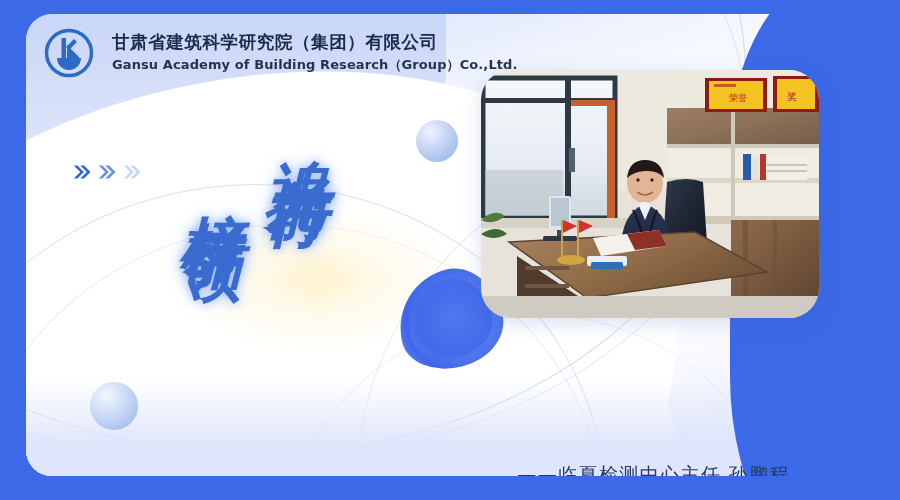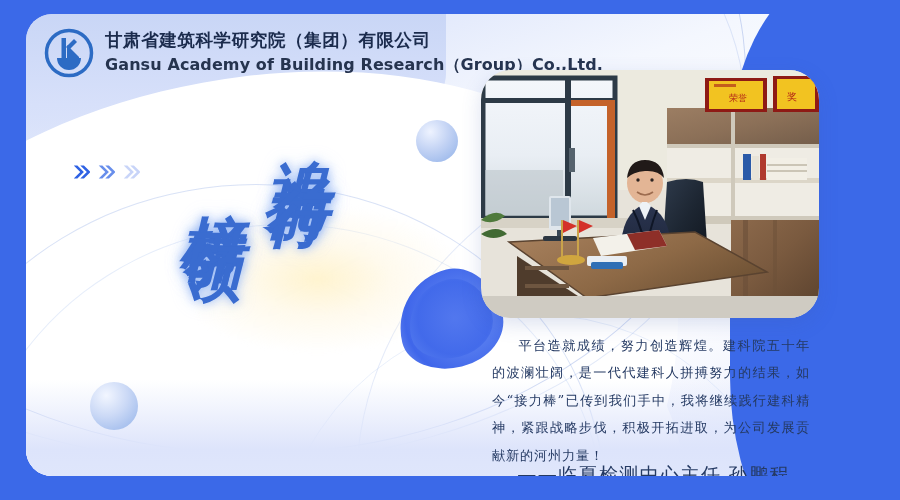--- a/index.html
+++ b/index.html
@@ -101,30 +101,30 @@
   }
   .blob-inner {
     position: absolute; left: 382px; top: 266px;
     width: 84px; height: 78px;
     background: radial-gradient(circle at 55% 50%, #4f75ee 0%, #4169ea 60%, #5c83f0 100%);
     border-radius: 58% 42% 50% 50% / 62% 58% 42% 38%;
     transform: rotate(-14deg);
     opacity: .9;
   }
   
-  .header { position: absolute; left: 18px; top: 14px; display: flex; align-items: center; gap: 11px; }
+  .header { position: absolute; left: 18px; top: 14px; display: flex; align-items: center; gap: 18px; }
   .logo-mark { width: 50px; height: 50px; flex: 0 0 50px; }
   .brand-cn {
     font-family: "DejaVu Sans", sans-serif;
     font-size: 17.5px; font-weight: 700; color: #1b2b4d;
     letter-spacing: .6px; line-height: 1.25;
   }
   .brand-en {
     font-family: "DejaVu Sans", sans-serif;
-    font-size: 16px; font-weight: 600; color: #2a3category;
+    font-size: 13px; font-weight: 600; color: #2a3category;
     color: #26344f; letter-spacing: .1px; margin-top: 3px;
   }
   
   .chevrons { position: absolute; left: 46px; top: 150px; display: flex; gap: 7px; }
   .chev { width: 18px; height: 16px; }
   .chev.c1 { opacity: 1; }
   .chev.c2 { opacity: .78; }
   .chev.c3 { opacity: .42; }
   
   .calli {
@@ -340,17 +340,16 @@
         <rect x="106" y="186" width="40" height="10" rx="2" fill="#e9eef3"></rect>
         <rect x="110" y="192" width="32" height="7" rx="2" fill="#2f6fb5"></rect>
 
         <path d="M0 150 q14 -12 24 -4 q-12 10 -24 4 z" fill="#4f7a3c"></path>
         <path d="M0 164 q16 -10 26 0 q-14 8 -26 0 z" fill="#416a33"></path>
 
         <rect x="0" y="226" width="338" height="22" fill="#cfcbc2"></rect>
       </svg>
     </div>
 
-    <div class="quote">平台造就成绩，努力创造辉煌。建科院五十年的波澜壮阔，是一代代建科人拼搏努力的结果，如今“接力棒”已传到我们手中，我将继续践行建科精神，紧跟战略步伐，积极开拓进取，为公司发展贡献新的河州力量！</div>
     <div class="attribution">——临夏检测中心主任 孙鹏程</div>
 
   </div>
 </div>
 
 </body></html>

